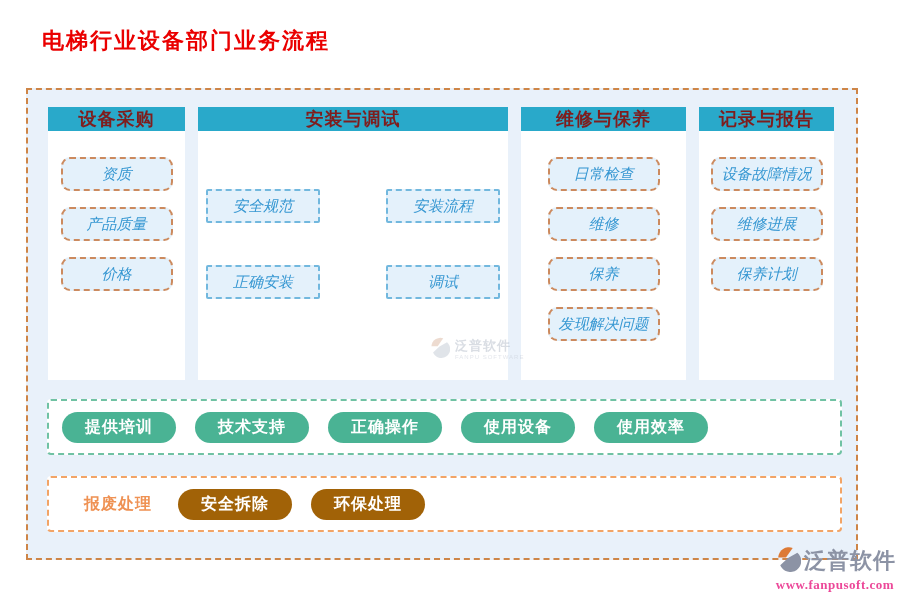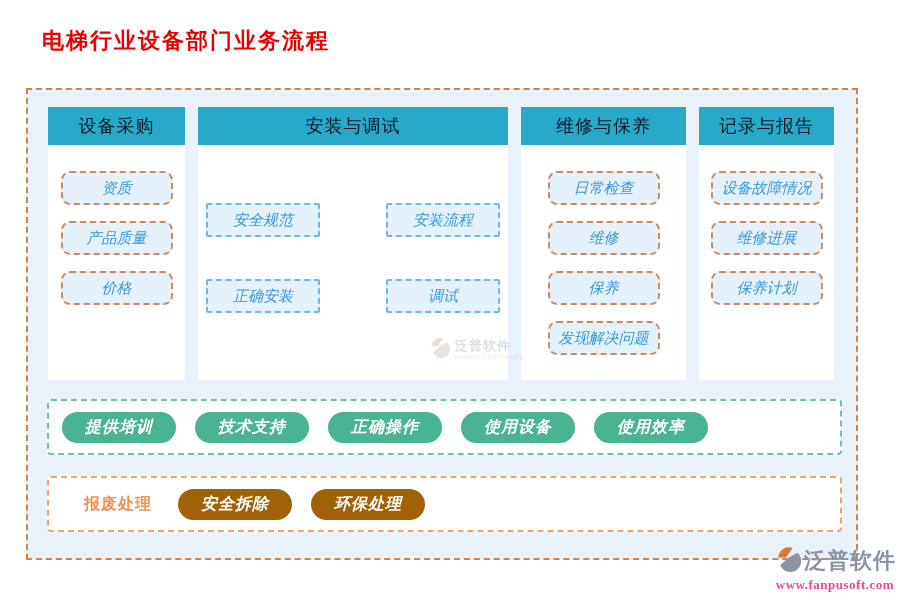--- a/index.html
+++ b/index.html
@@ -16,22 +16,22 @@
     position:absolute; left:26px; top:88px; width:832px; height:472px;
     border:2px dashed #ce8547; background:#e9f1fa;
   }
   .columns { position:absolute; left:20px; top:17px; display:flex; gap:13px; }
   .column { background:#ffffff; height:273px; }
   .col-0 { width:137px; }
   .col-1 { width:310px; }
   .col-2 { width:165px; }
   .col-3 { width:135px; }
   .col-header {
-    height:38px; background:#29a9ca; color:#0f172a;
-    font-size:18px; font-weight:normal; letter-spacing:1px;
+    height:24px; background:#29a9ca; color:#7f1d1d;
+    font-size:18px; font-weight:bold; letter-spacing:1px;
     display:flex; align-items:center; justify-content:center;
   }
   .col-body { padding-top:26px; display:flex; flex-direction:column; align-items:center; gap:16px;font-style:italic; }
   .col-body.grid {
     display:grid; grid-template-columns:114px 114px; justify-content:space-between;
     padding:26px 8px 0; row-gap:42px;margin-top:32px;
   }
   .item {
     height:34px; width:112px; display:flex; align-items:center; justify-content:center;
     font-size:15px; color:#3697d2; background:#e4f1fb; text-align:center;
@@ -40,21 +40,21 @@
   .item-blue   { border:2px dashed #72b8de; border-radius:2px; width:114px; }
   .band {
     position:absolute; left:19px; width:795px; height:56px; background:#ffffff;
     display:flex; align-items:center; border-radius:4px;
   }
   .band-training { top:309px; border:2px dashed #70c2a3; padding-left:13px; }
   .band-scrap    { top:386px; border:2px dashed #f2a466; padding-left:35px; }
   .band-label { font-size:16px; font-weight:bold; letter-spacing:1px; white-space:nowrap; }
   .band-training .band-label { color:#3bae8a; margin-right:3px; }
   .band-scrap .band-label    { color:#ef9254; margin-right:26px; }
-  .pills { display:flex; gap:19px;font-style:italic; }
+  .pills { display:flex; gap:19px; }
   .pill {
     height:31px; min-width:114px; padding:0 12px; border-radius:16px;
     display:flex; align-items:center; justify-content:center;
     color:#ffffff; font-weight:bold; font-size:16px; letter-spacing:1px;
   }
   .pill-green  { background:#4ab394; }
   .pill-orange { background:#a16207; }
   .watermark {
     position:absolute; left:400px; top:246px; display:flex; align-items:center; gap:5px;
     opacity:0.5; pointer-events:none;

